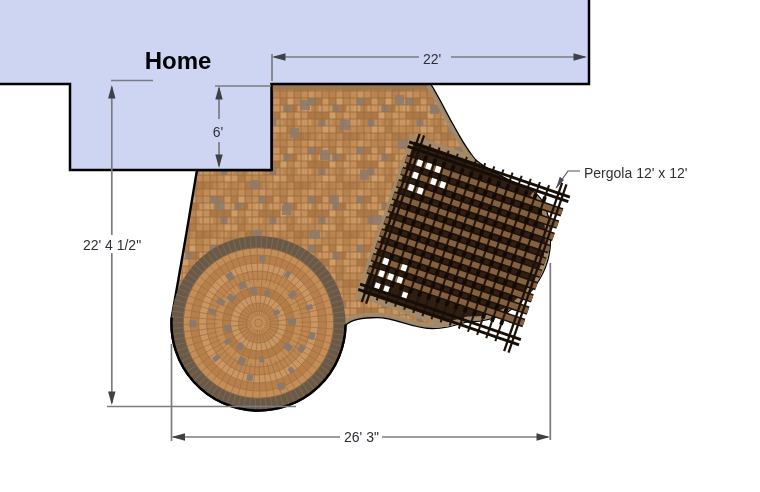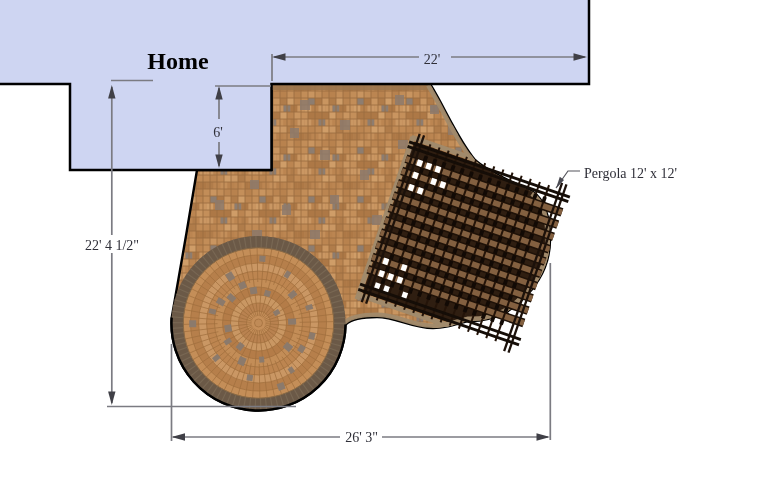--- a/index.html
+++ b/index.html
@@ -1,16 +1,16 @@
 <!DOCTYPE html>
 <html><head>
 <meta charset="utf-8">
 <style>
 html,body{margin:0;padding:0;background:#fff;}
-#canvas{position:relative;width:760px;height:492px;overflow:hidden;font-family:Liberation Serif, serif;}
+#canvas{position:relative;width:760px;height:492px;overflow:hidden;font-family:Liberation Sans, sans-serif;}
 svg{position:absolute;left:0;top:0;}
 </style>
 </head>
 <body>
 <div id="canvas">
 <svg width="760" height="492" viewBox="0 0 760 492">
 <defs>
 <pattern id="brick" width="49" height="49" patternUnits="userSpaceOnUse">
 <rect width="49" height="49" fill="#ba8450"></rect>
 <rect x="0" y="0" width="7" height="7" fill="#bb8551"></rect>

